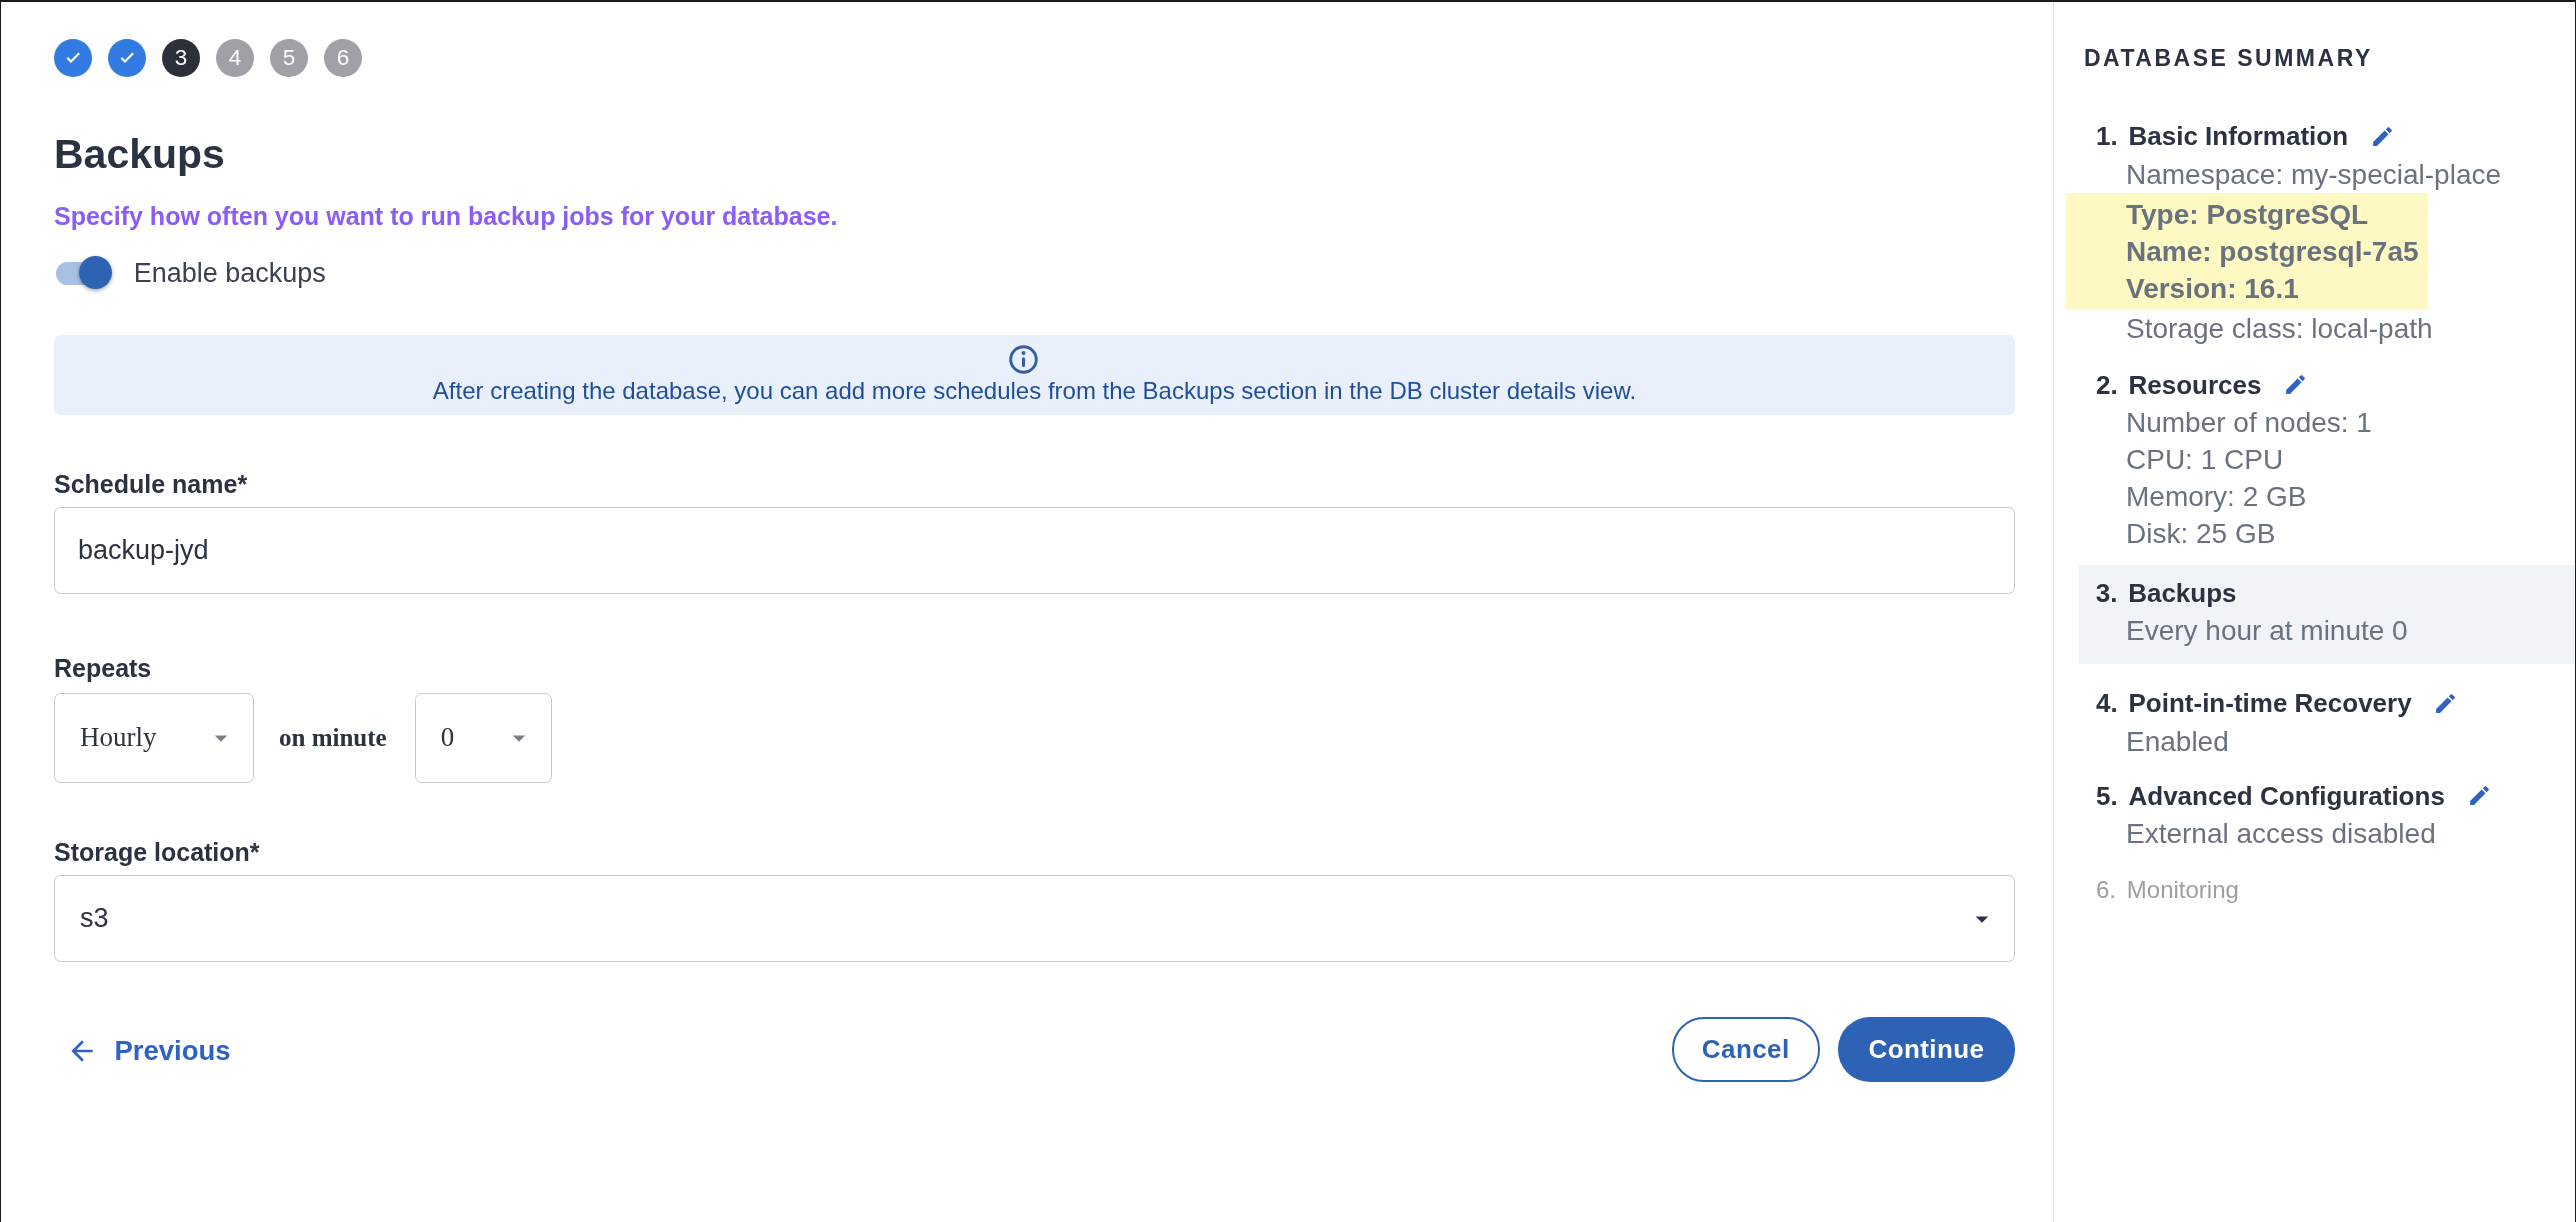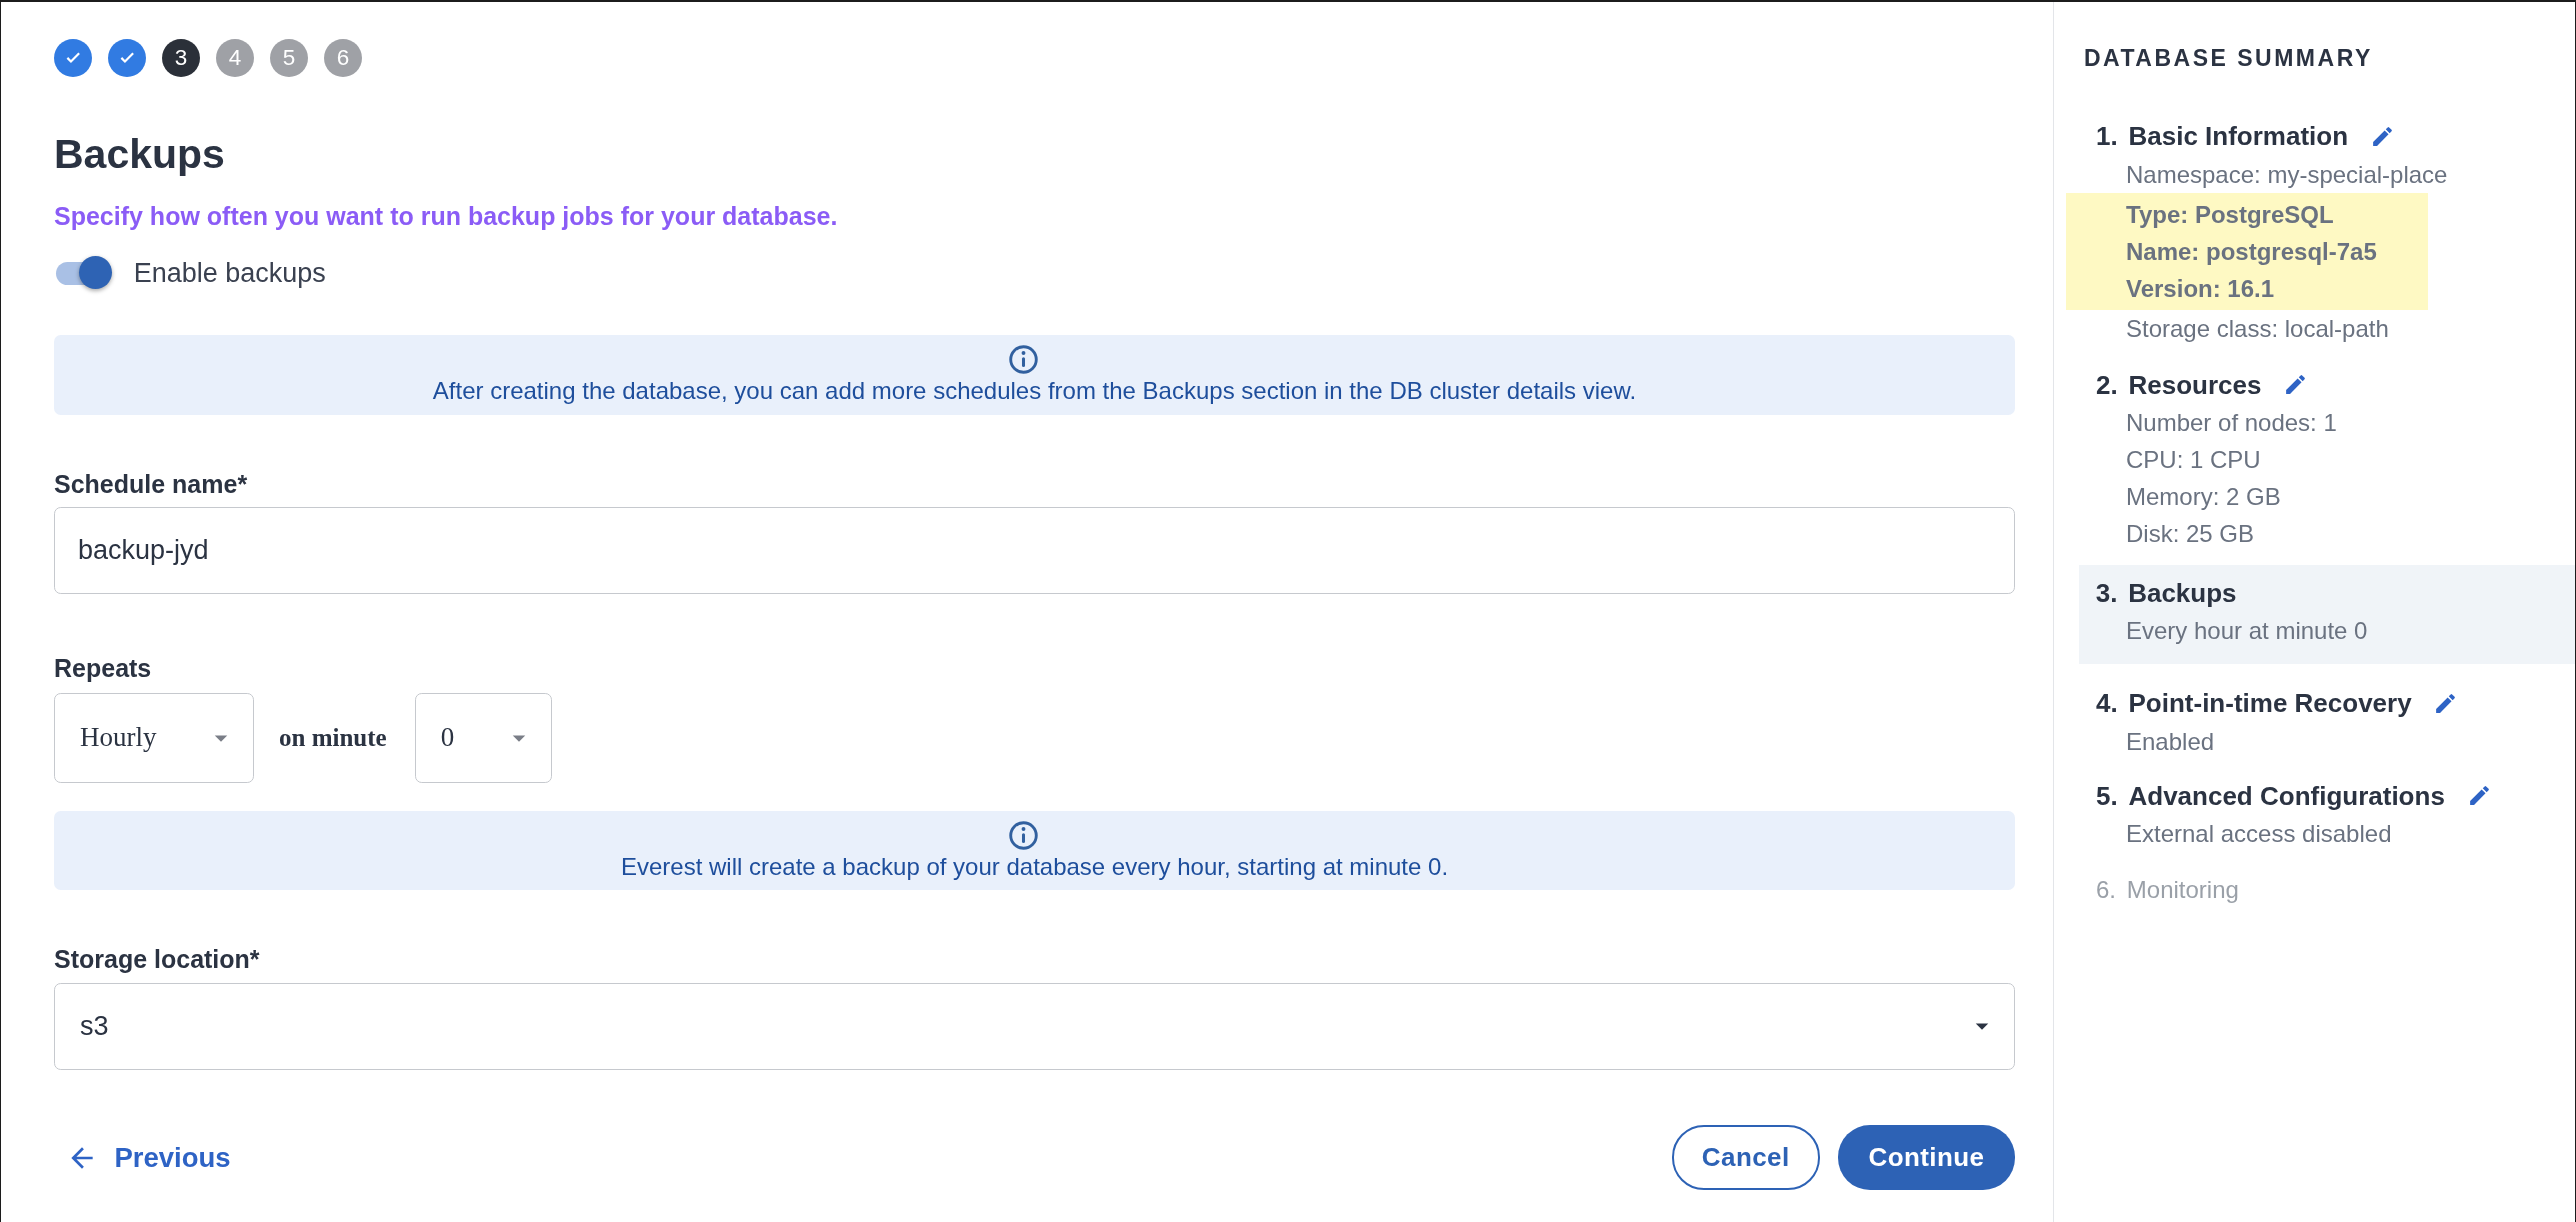--- a/index.html
+++ b/index.html
@@ -61,21 +61,21 @@
   .btn.cancel{width:148px;background:#fff;border:2.5px solid #2d62b5;color:#2d62b5;margin-right:18.3px;}
   .btn.continue{width:177px;background:#2d62b5;color:#ffffff;}
   
   .sidebar{flex:none;width:522px;border-left:1.7px solid #e3e5e9;padding-top:30px;background:#fff;}
   .summary-title{margin:13.3px 0 0 30px;font-size:23px;font-weight:700;letter-spacing:2.5px;color:#2b3342;}
   .section-head{display:flex;align-items:center;margin-left:42px;
                 font-size:26px;line-height:32px;font-weight:700;color:#2b3342;}
   .section-head .num{margin-right:10.8px;}
   .pencil{margin-left:21.7px;color:#2e63c5;display:flex;align-items:center;cursor:pointer;}
   .pencil svg{width:25px;height:25px;display:block;}
-  .section-items{margin:3.3px 0 0 72px;font-size:24px;line-height:37px;color:#6a7280;}
+  .section-items{margin:3.3px 0 0 72px;font-size:28px;line-height:37px;color:#6a7280;}
   .item{height:37px;white-space:nowrap;}
   .hl-red{margin-left:-60px;padding:3.3px 0 3.3px 60px;width:362px;background:#fef9c3;font-weight:bold;}
   .sec-1{margin-top:48px;}
   .sec-2{margin-top:21.7px;}
   .active-block{margin-top:13.3px;margin-left:25px;background:#f0f4f8;padding:11.7px 0 15px 0;}
   .active-block .section-head{margin-left:16.7px;}
   .active-block .section-items{margin-left:47px;}
   .sec-4{margin-top:23px;}
   .sec-5{margin-top:20px;}
   .sec-6{margin-top:21.7px;}
@@ -156,30 +156,20 @@
       <div class="select minute">
         <span>0</span>
         <span class="caret">
             <svg viewBox="0 0 24 24">
               <path d="M7 10l5 5 5-5z" fill="currentColor"></path>
             </svg>
           </span>
       </div>
     </div>
 
-    <div class="alert" style="margin-top:28px;">
-      <span class="info-ic">
-        <svg viewBox="0 0 24 24">
-            <circle cx="12" cy="12" r="9.3" fill="none" stroke="currentColor" stroke-width="2.1"></circle>
-            <rect x="10.9" y="10.4" width="2.2" height="7" rx="1.1" fill="currentColor"></rect>
-            <circle cx="12" cy="7.3" r="1.4" fill="currentColor"></circle>
-          </svg>
-      </span>
-      <span>Everest will create a backup of your database every hour, starting at minute 0.</span>
-    </div>
 
     <div class="field-label" style="">Storage location*</div>
     <div class="select storage">
       <span>s3</span>
       <span class="caret">
           <svg viewBox="0 0 24 24">
             <path d="M7 10l5 5 5-5z" fill="currentColor"></path>
           </svg>
         </span>
     </div>

